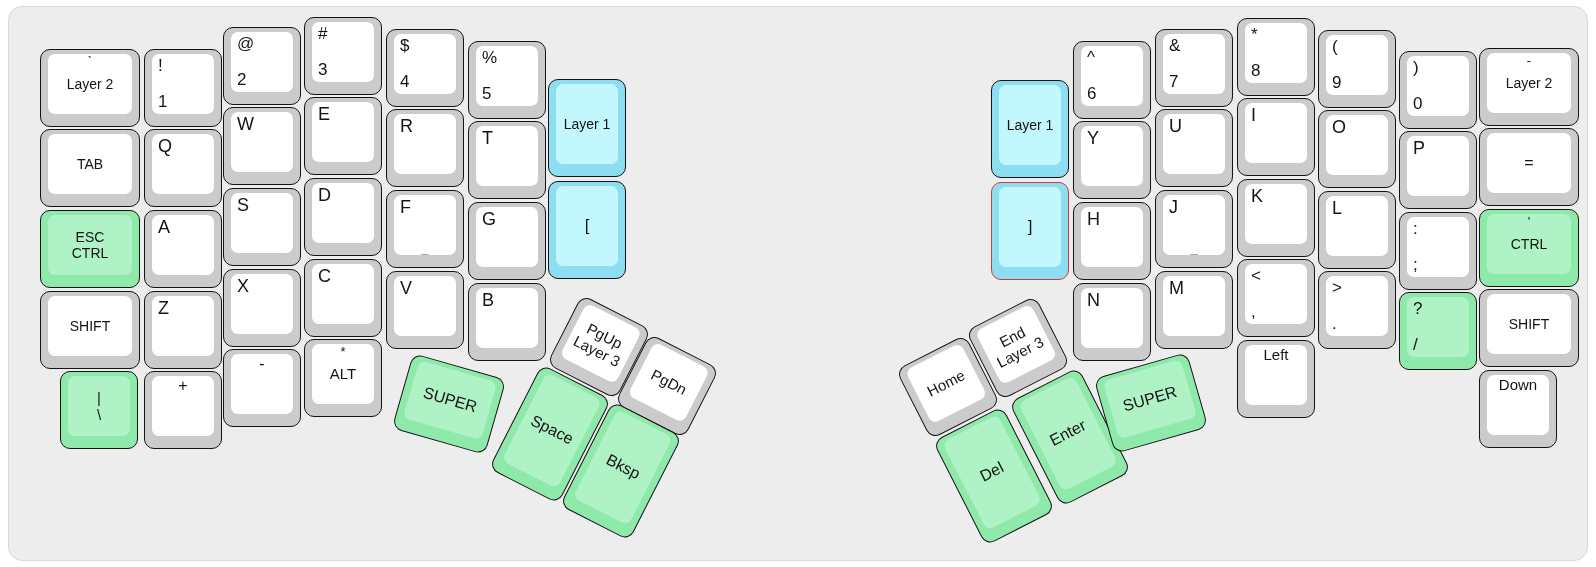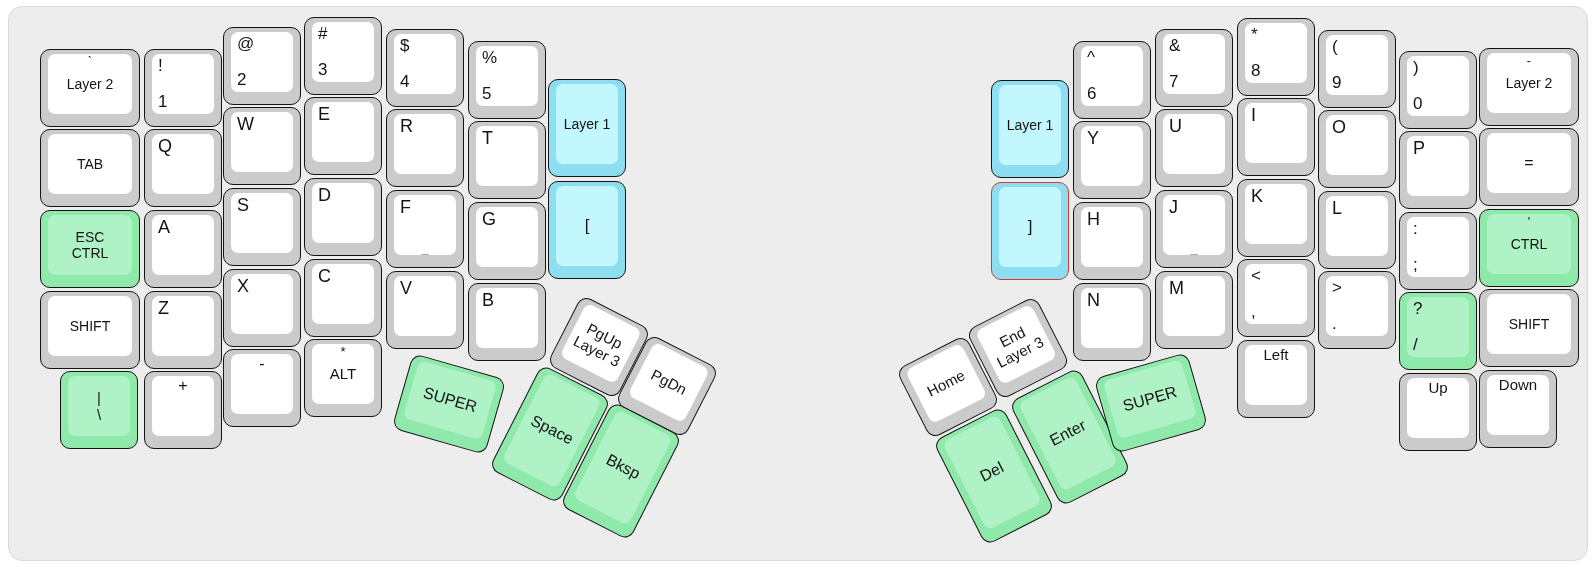--- a/index.html
+++ b/index.html
@@ -327,25 +327,20 @@
           <div class="lab p-tl" style="font-size: 17px;"><div>:</div></div>
           <div class="lab p-bl" style="font-size: 17px;"><div>;</div></div>
         </div>
       </div>
       <div class="key green" style="width: 78px; height: 78px; left: 1390px; top: 285px;">
         <div class="cap">
           <div class="lab p-tl" style="font-size: 17px;"><div>?</div></div>
           <div class="lab p-bl" style="font-size: 17px;"><div>/</div></div>
         </div>
       </div>
-      <div class="key white" style="width: 78px; height: 78px; left: 1390px; top: 366px;">
-        <div class="cap">
-          <div class="lab p-tc" style="font-size: 15px;"><div>Up</div></div>
-        </div>
-      </div>
       <div class="key white" style="width: 100px; height: 78px; left: 1470px; top: 41px;">
         <div class="cap">
           <div class="lab p-tc" style="font-size: 13px;"><div>-</div></div>
           <div class="lab p-c" style="font-size: 14px;"><div>Layer 2</div></div>
         </div>
       </div>
       <div class="key white" style="width: 100px; height: 78px; left: 1470px; top: 121px;">
         <div class="cap">
           <div class="lab p-c" style="font-size: 16px;"><div>=</div></div>
         </div>

